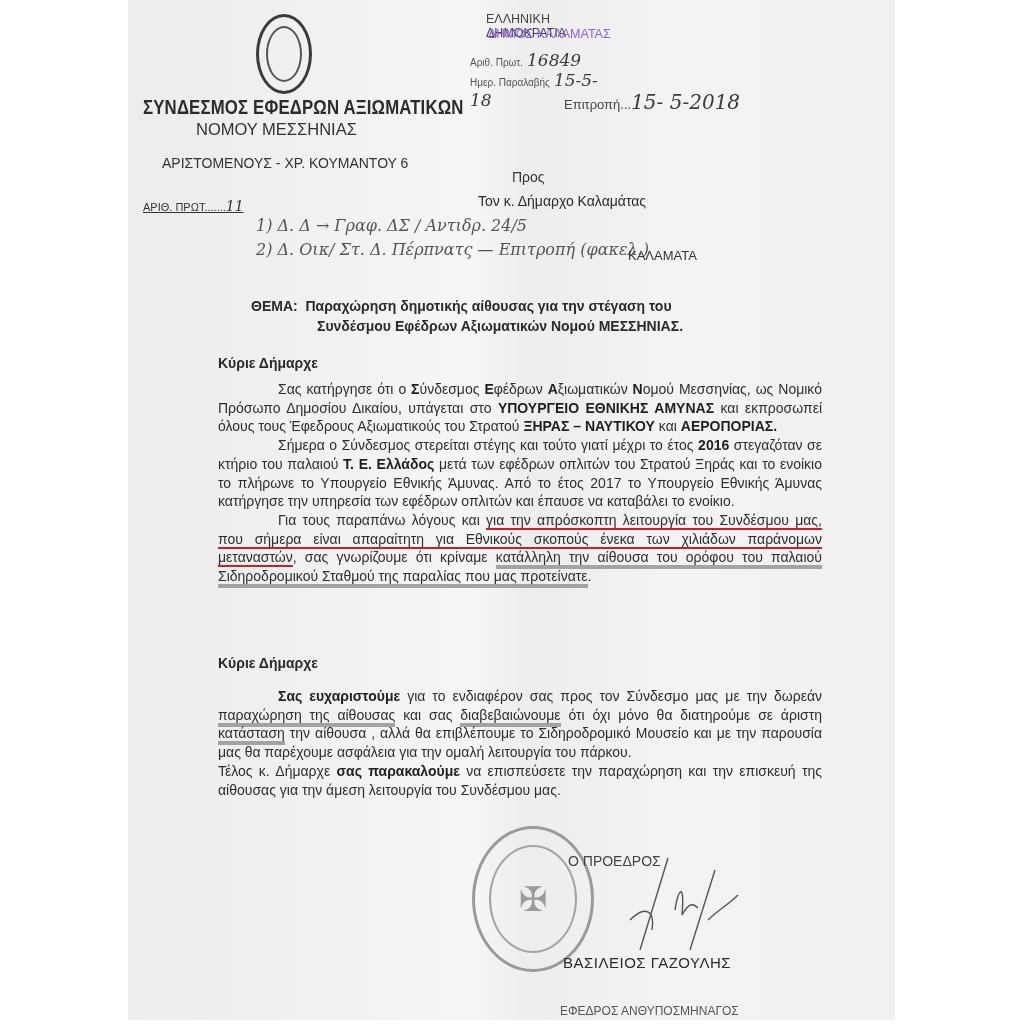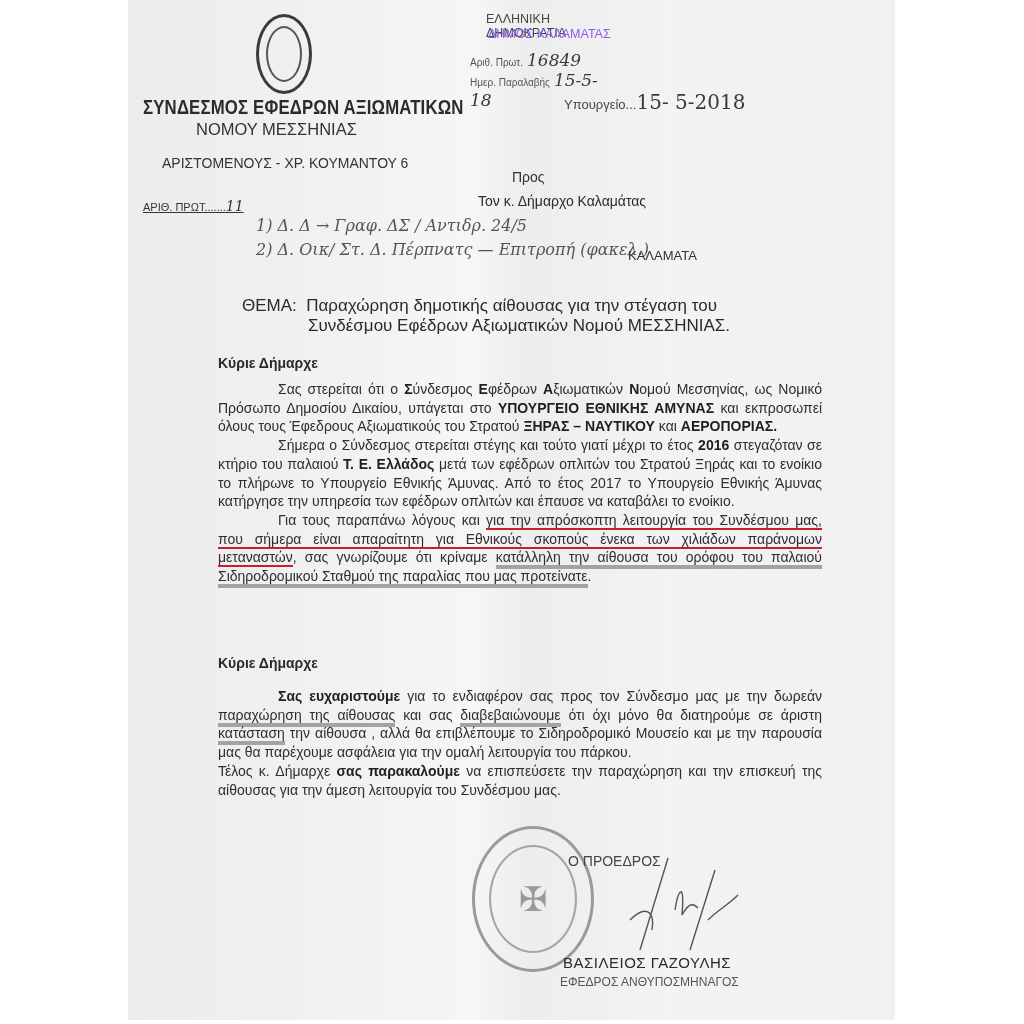--- a/index.html
+++ b/index.html
@@ -23,43 +23,43 @@
   .org-addr { left: 162px; top: 147px; font-size: 14px; color:#333;margin-top:8px; }
   .prot { left: 143px; top: 198px; font-size: 11px; color:#333; text-decoration: underline; }
   .prot .hand { font-family: "DejaVu Serif", serif; font-style: italic; font-size: 14px; }
   .stamp { position: absolute; left: 458px; top: 6px; width: 160px; height: 86px; }
   .stamp .l1 { position:absolute; left: 28px; top: 6px; font-size: 12.5px; color:#444; }
   .stamp .l2 { position:absolute; left: 30px; top: 21px; font-size: 12.5px; color:#8b5cf6; }
   .stamp .l3 { position:absolute; left: 12px; top: 44px; font-size: 10px; color:#555; }
   .stamp .l4 { position:absolute; left: 12px; top: 64px; font-size: 10px; color:#555; }
   .stamp .hw { font-family: "DejaVu Serif", serif; font-style: italic; font-size: 17px; color:#3a3a3a; margin-left: 4px; }
   .city-date { left: 564px; top: 90px; font-size: 13px; color: #444; }
-  .city-date .hw { font-family: "DejaVu Serif", serif; font-size: 20px; color:#3a3a3a; }
+  .city-date .hw { font-family: "DejaVu Serif", serif; font-style: italic; font-size: 20px; color:#3a3a3a; }
   .pros { left: 512px; top: 162px; font-size: 14px; color:#333;margin-top:7px; }
   .recipient { left: 478px; top: 193px; font-size: 14px; color:#2b2b2b; }
   .hand-notes { left: 256px; top: 214px; font-family: "DejaVu Serif", serif; font-style: italic; font-size: 16px; color:#555; line-height: 24px; }
   .recipient-city { left: 628px; top: 248px; font-size: 13px; color:#333; }
-  .subject { left: 242px; top: 296px; font-size: 17px; font-weight: normal; color:#2a2a2a; line-height: 20px; }
+  .subject { left: 251px; top: 296px; font-size: 14px; font-weight: bold; color:#2a2a2a; line-height: 20px; }
   .subject .indent { padding-left: 66px; }
   .salutation { left: 218px; font-size: 14px; font-weight: bold; color:#2a2a2a; }
   .body-text { position:absolute; left: 218px; width: 604px; font-size: 14px; line-height: 18.7px; color:#2e2e2e; text-align: justify; }
   .body-text p { margin: 0; }
   .body-text .ind { text-indent: 60px; }
   .body-text b { color:#1f1f1f; }
   .red-ul { border-bottom: 2px solid #c8202a; }
   .pen-ul { border-bottom: 4px solid #a3a3a3; }
   .seal {
     position: absolute; left: 472px; top: 826px; width: 122px; height: 146px; border-radius: 50%;
     border: 3px solid #9a9a9a; box-sizing: border-box; display: flex; align-items: center; justify-content: center;
   }
   .seal .ring2 { width: 84px; height: 104px; border-radius: 50%; border: 2px solid #a5a5a5; display:flex; align-items:center; justify-content:center; }
   .seal .cross { font-size: 34px; color: #9a9a9a; }
   .president { left: 568px; top: 853px; font-size: 14px; color:#444; }
   .signer-name { left: 563px; top: 954px; font-size: 15px; color:#2a2a2a; letter-spacing: 0.5px; }
-  .signer-title { left: 560px; top: 975px; font-size: 12px; color:#555; }
+  .signer-title { left: 560px; top: 1004px; font-size: 12px; color:#555; }
   .signature { position:absolute; left: 600px; top: 850px; }
 </style>
 </head>
 <body>
 
 <div class="paper"></div>
 
 <div class="logo">
     <div class="inner"></div>
   </div>
@@ -71,40 +71,40 @@
 </div>
 
 <div class="stamp">
   <div class="l1">ΕΛΛΗΝΙΚΗ ΔΗΜΟΚΡΑΤΙΑ</div>
   <div class="l2">ΔΗΜΟΣ ΚΑΛΑΜΑΤΑΣ</div>
   <div class="l3"><span>Αριθ. Πρωτ.</span><span class="hw">16849</span></div>
   <div class="l4"><span>Ημερ. Παραλαβής</span><span class="hw">15-5-18</span></div>
 </div>
 
 <div class="abs city-date">
-  <span>Υπουργείο...</span><span class="hw">15- 5-2018</span>
+  <span>Επιτροπή...</span><span class="hw">15- 5-2018</span>
 </div>
 
 <div class="abs pros">Προς</div>
 <div class="abs recipient">Τον κ. Δήμαρχο Καλαμάτας</div>
 <div class="abs hand-notes">
   <div>1) Δ. Δ → Γραφ. ΔΣ / Αντιδρ. 24/5</div>
   <div>2) Δ. Οικ/ Στ. Δ. Πέρπνατς — Επιτροπή (φακελ.)</div>
 </div>
 <div class="abs recipient-city">ΚΑΛΑΜΑΤΑ</div>
 
 <div class="abs subject">
   <div><span>ΘΕΜΑ:</span>&nbsp; <span>Παραχώρηση δημοτικής αίθουσας για την στέγαση του</span></div>
   <div class="indent">Συνδέσμου Εφέδρων Αξιωματικών Νομού ΜΕΣΣΗΝΙΑΣ.</div>
 </div>
 
 <div class="abs salutation" style="top:355px">Κύριε Δήμαρχε</div>
 
 <div class="body-text" style="top:380px">
-  <p class="ind"><span>Σας στερείται ότι ο </span><b>Σ</b><span>ύνδεσμος </span><b>Ε</b><span>φέδρων </span><b>Α</b><span>ξιωματικών </span><b>Ν</b><span>ομού Μεσσηνίας, ως Νομικό Πρόσωπο Δημοσίου Δικαίου, υπάγεται στο </span><b>ΥΠΟΥΡΓΕΙΟ ΕΘΝΙΚΗΣ ΑΜΥΝΑΣ</b><span> και εκπροσωπεί όλους τους Έφεδρους Αξιωματικούς του Στρατού </span><b>ΞΗΡΑΣ – ΝΑΥΤΙΚΟΥ</b><span> και </span><b>ΑΕΡΟΠΟΡΙΑΣ.</b></p>
+  <p class="ind"><span>Σας κατήργησε ότι ο </span><b>Σ</b><span>ύνδεσμος </span><b>Ε</b><span>φέδρων </span><b>Α</b><span>ξιωματικών </span><b>Ν</b><span>ομού Μεσσηνίας, ως Νομικό Πρόσωπο Δημοσίου Δικαίου, υπάγεται στο </span><b>ΥΠΟΥΡΓΕΙΟ ΕΘΝΙΚΗΣ ΑΜΥΝΑΣ</b><span> και εκπροσωπεί όλους τους Έφεδρους Αξιωματικούς του Στρατού </span><b>ΞΗΡΑΣ – ΝΑΥΤΙΚΟΥ</b><span> και </span><b>ΑΕΡΟΠΟΡΙΑΣ.</b></p>
   <p class="ind"><span>Σήμερα ο Σύνδεσμος στερείται στέγης και τούτο γιατί μέχρι το έτος </span><b>2016</b><span> στεγαζόταν σε κτήριο του παλαιού </span><b>Τ. Ε. Ελλάδος</b><span> μετά των εφέδρων οπλιτών του Στρατού Ξηράς και το ενοίκιο το πλήρωνε το Υπουργείο Εθνικής Άμυνας. Από το έτος 2017 το Υπουργείο Εθνικής Άμυνας κατήργησε την υπηρεσία των εφέδρων οπλιτών και έπαυσε να καταβάλει το ενοίκιο.</span></p>
   <p class="ind"><span>Για τους παραπάνω λόγους και </span><span class="red-ul">για την απρόσκοπτη λειτουργία του Συνδέσμου μας, που σήμερα είναι απαραίτητη για Εθνικούς σκοπούς ένεκα των χιλιάδων παράνομων μεταναστών</span><span>, σας γνωρίζουμε ότι κρίναμε </span><span class="pen-ul">κατάλληλη την αίθουσα του ορόφου του παλαιού Σιδηροδρομικού Σταθμού της παραλίας που μας προτείνατε</span><span>.</span></p>
 </div>
 
 <div class="abs salutation" style="top:655px">Κύριε Δήμαρχε</div>
 
 <div class="body-text" style="top:687px">
   <p class="ind"><b>Σας ευχαριστούμε</b><span> για το ενδιαφέρον σας προς τον Σύνδεσμο μας με την δωρεάν </span><span class="pen-ul">παραχώρηση της αίθουσας</span><span> και σας </span><span class="pen-ul">διαβεβαιώνουμε</span><span> ότι όχι μόνο θα διατηρούμε σε άριστη </span><span class="pen-ul">κατάσταση</span><span> την αίθουσα , αλλά θα επιβλέπουμε το Σιδηροδρομικό Μουσείο και με την παρουσία μας θα παρέχουμε ασφάλεια για την ομαλή λειτουργία του πάρκου.</span></p>
   <p><span>Τέλος κ. Δήμαρχε </span><b>σας παρακαλούμε</b><span> να επισπεύσετε την παραχώρηση και την επισκευή της αίθουσας για την άμεση λειτουργία του Συνδέσμου μας.</span></p>
 </div>

